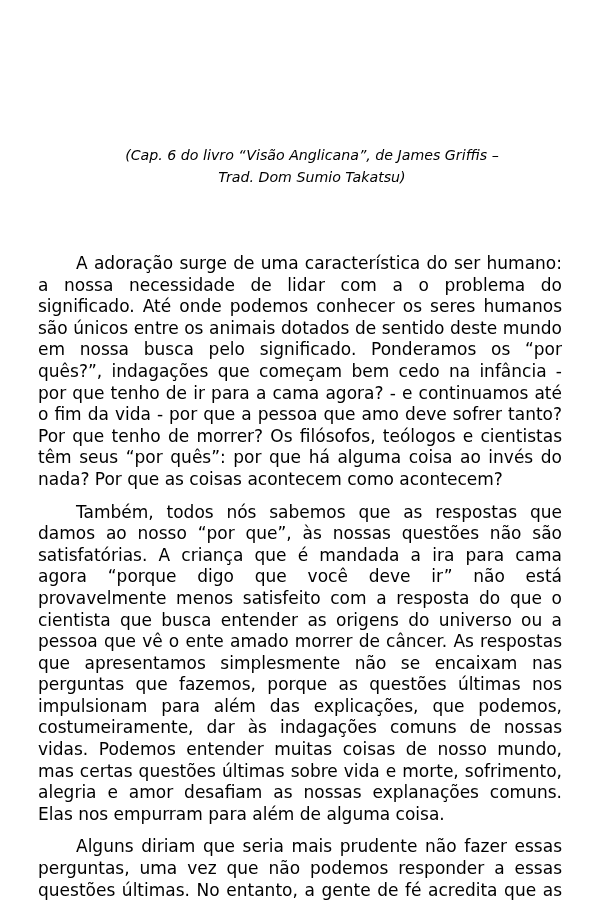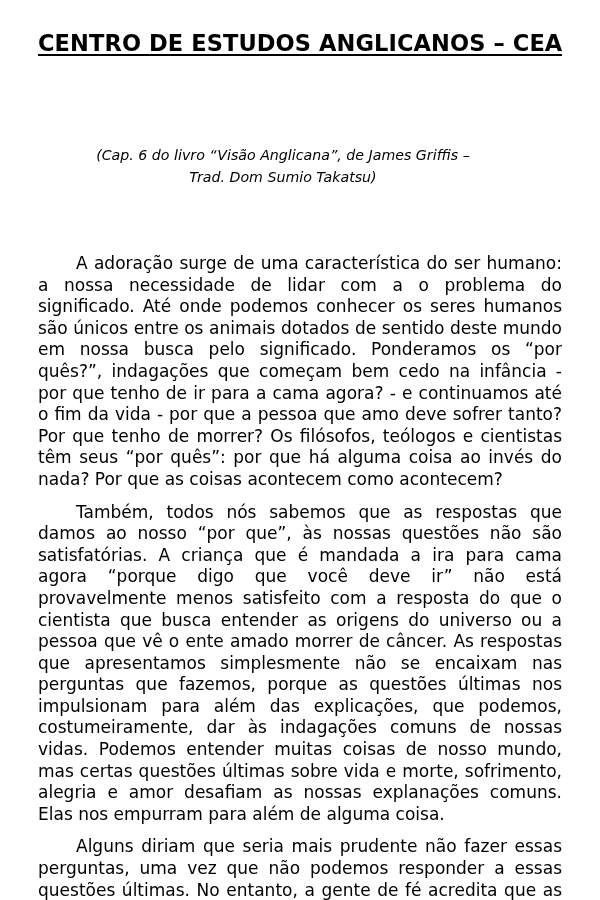--- a/index.html
+++ b/index.html
@@ -51,21 +51,21 @@
     left: 38px;
     width: 524px;
     text-align: center;
     font-size: 17px;
     font-weight: bold;
     line-height: 22px;
   }
   .doc-credit {
     position: absolute;
     top: 145px;
-    left: 83px;
+    left: 112px;
     width: 400px;
     text-align: center;
     font-style: italic;
     font-size: 14.2px;
     line-height: 21.5px;
   }
   .body-text {
     position: absolute;
     top: 253px;
     left: 38px;
@@ -82,24 +82,20 @@
   }
   .body-text p:last-child {
     margin-bottom: 0;
   }
 </style>
 </head>
 <body>
 
 <div class="page">
 
-  <h1 class="org-title">
-    <span>CENTRO DE ESTUDOS ANGLICANOS – CEA</span>
-    <span class="rule"></span>
-  </h1>
 
 
   <div class="doc-credit">(Cap. 6 do livro “Visão Anglicana”, de James Griffis – Trad. Dom Sumio Takatsu)</div>
 
   <div class="body-text">
     <p>A adoração surge de uma característica do ser humano: a nossa necessidade de lidar com a o problema do significado. Até onde podemos conhecer os seres humanos são únicos entre os animais dotados de sentido deste mundo em nossa busca pelo significado. Ponderamos os “por quês?”, indagações que começam bem cedo na infância - por que tenho de ir para a cama agora? - e continuamos até o fim da vida - por que a pessoa que amo deve sofrer tanto? Por que tenho de morrer? Os filósofos, teólogos e cientistas têm seus “por quês”: por que há alguma coisa ao invés do nada? Por que as coisas acontecem como acontecem?</p>
     <p>Também, todos nós sabemos que as respostas que damos ao nosso “por que”, às nossas questões não são satisfatórias. A criança que é mandada a ira para cama agora “porque digo que você deve ir” não está provavelmente menos satisfeito com a resposta do que o cientista que busca entender as origens do universo ou a pessoa que vê o ente amado morrer de câncer. As respostas que apresentamos simplesmente não se encaixam nas perguntas que fazemos, porque as questões últimas nos impulsionam para além das explicações, que podemos, costumeiramente, dar às indagações comuns de nossas vidas. Podemos entender muitas coisas de nosso mundo, mas certas questões últimas sobre vida e morte, sofrimento, alegria e amor desafiam as nossas explanações comuns. Elas nos empurram para além de alguma coisa.</p>
     <p>Alguns diriam que seria mais prudente não fazer essas perguntas, uma vez que não podemos responder a essas questões últimas. No entanto, a gente de fé acredita que as questões como essas exigem uma outra resposta, resposta que nos chama para além de nossa forma habitual de lidar com as questões para responder para responder por meio da fé, esperança, confiança e amor. Desejo pensar nessa “chamada para além de” como a coragem para adoração: oferecer a mim mesmo em louvor e ação de graças e conhecer a mim mesmo na presença de Deus. A coragem para adoração não é um ato de resignação ou ato que negue ou rejeite o que a minha mente pode me dizer. Antes, é um ato que me abre às</p>
   </div>
 

